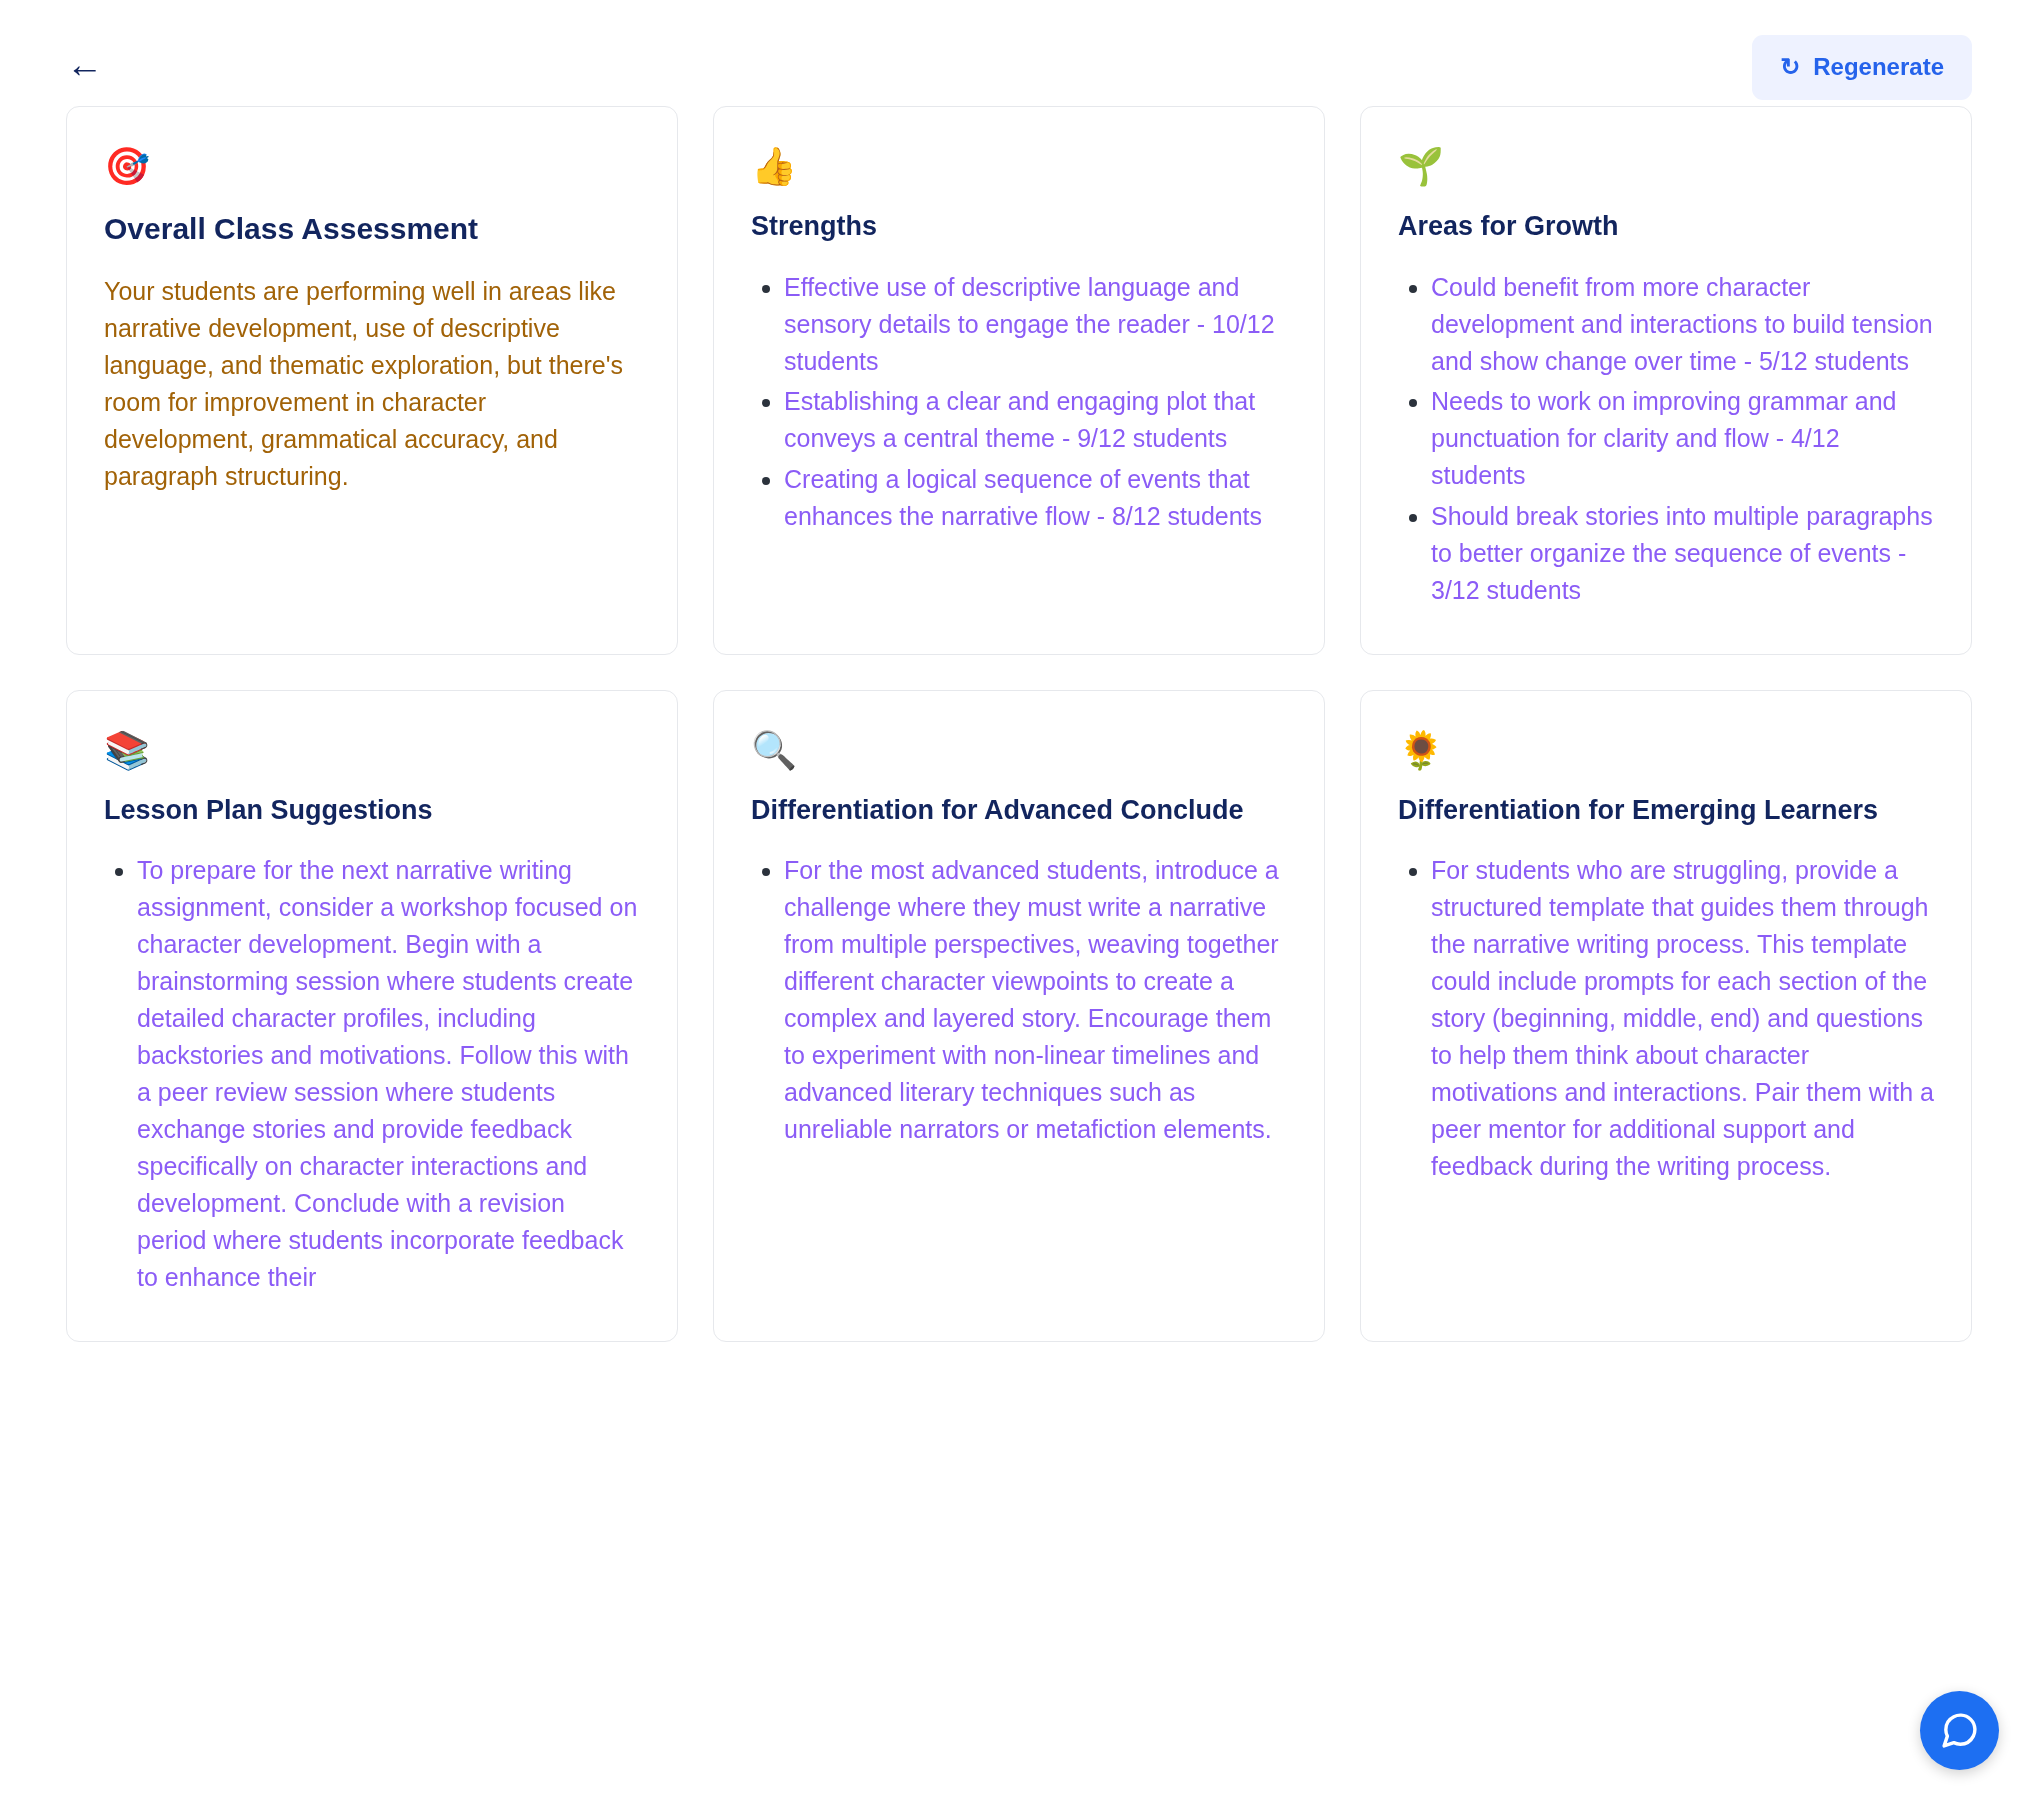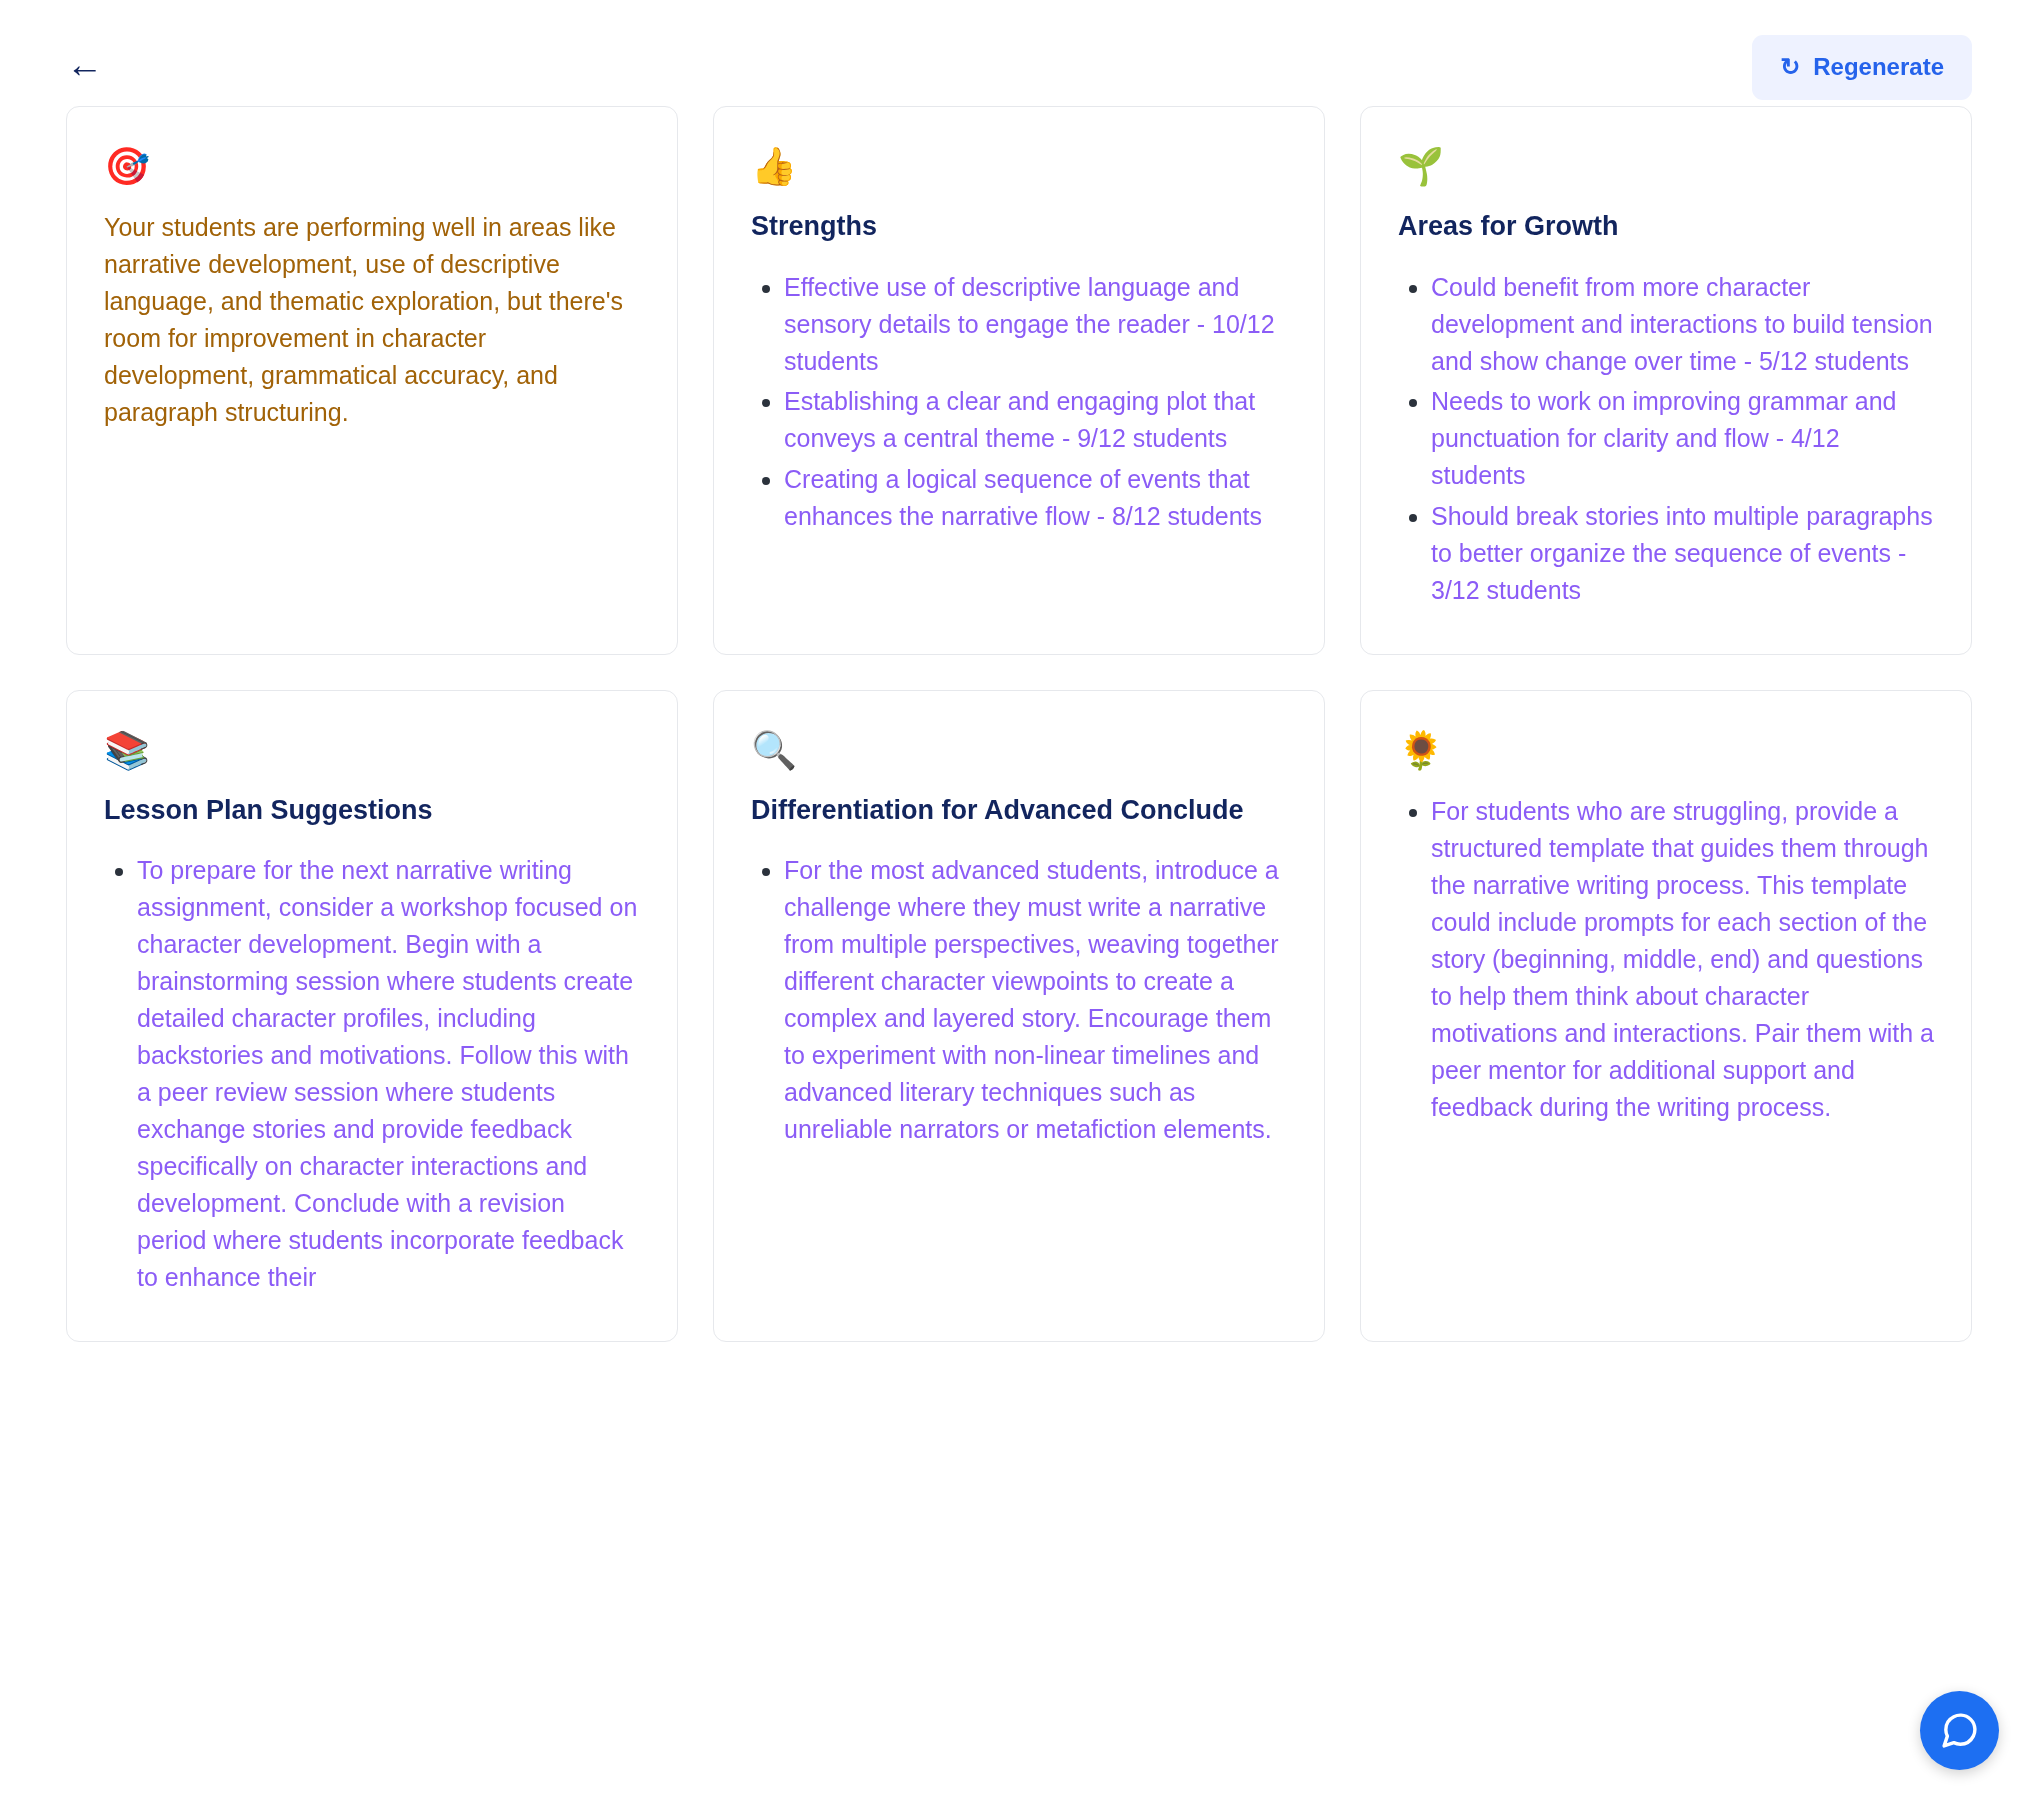--- a/index.html
+++ b/index.html
@@ -158,20 +158,21 @@
       <span class="regen-icon">↻</span>
       <span>Regenerate</span>
     </button>
   </div>
 
 
   <div class="grid">
 
     <div class="card">
       <span class="card-icon">🎯</span>
+      <div class="card-title large">Overall Class Assessment</div>
       <div class="card-body">Your students are performing well in areas like narrative development, use of descriptive language, and thematic exploration, but there's room for improvement in character development, grammatical accuracy, and paragraph structuring.</div>
     </div>
 
     <div class="card">
       <span class="card-icon">👍</span>
       <div class="card-title">Strengths</div>
       <ul class="card-list">
         <li>Effective use of descriptive language and sensory details to engage the reader - 10/12 students</li>
         <li>Establishing a clear and engaging plot that conveys a central theme - 9/12 students</li>
         <li>Creating a logical sequence of events that enhances the narrative flow - 8/12 students</li>
@@ -199,20 +200,21 @@
     <div class="card row2">
       <span class="card-icon">🔍</span>
       <div class="card-title">Differentiation for Advanced Conclude</div>
       <ul class="card-list">
         <li>For the most advanced students, introduce a challenge where they must write a narrative from multiple perspectives, weaving together different character viewpoints to create a complex and layered story. Encourage them to experiment with non-linear timelines and advanced literary techniques such as unreliable narrators or metafiction elements.</li>
       </ul>
     </div>
 
     <div class="card row2">
       <span class="card-icon">🌻</span>
+      <div class="card-title">Differentiation for Emerging Learners</div>
       <ul class="card-list">
         <li>For students who are struggling, provide a structured template that guides them through the narrative writing process. This template could include prompts for each section of the story (beginning, middle, end) and questions to help them think about character motivations and interactions. Pair them with a peer mentor for additional support and feedback during the writing process.</li>
       </ul>
     </div>
 
   </div>
 </div>
 
 <div class="chat-bubble">
   <svg width="41" height="41" viewBox="0 0 24 24" fill="none" stroke="#ffffff" stroke-width="2" stroke-linecap="round" stroke-linejoin="round">

